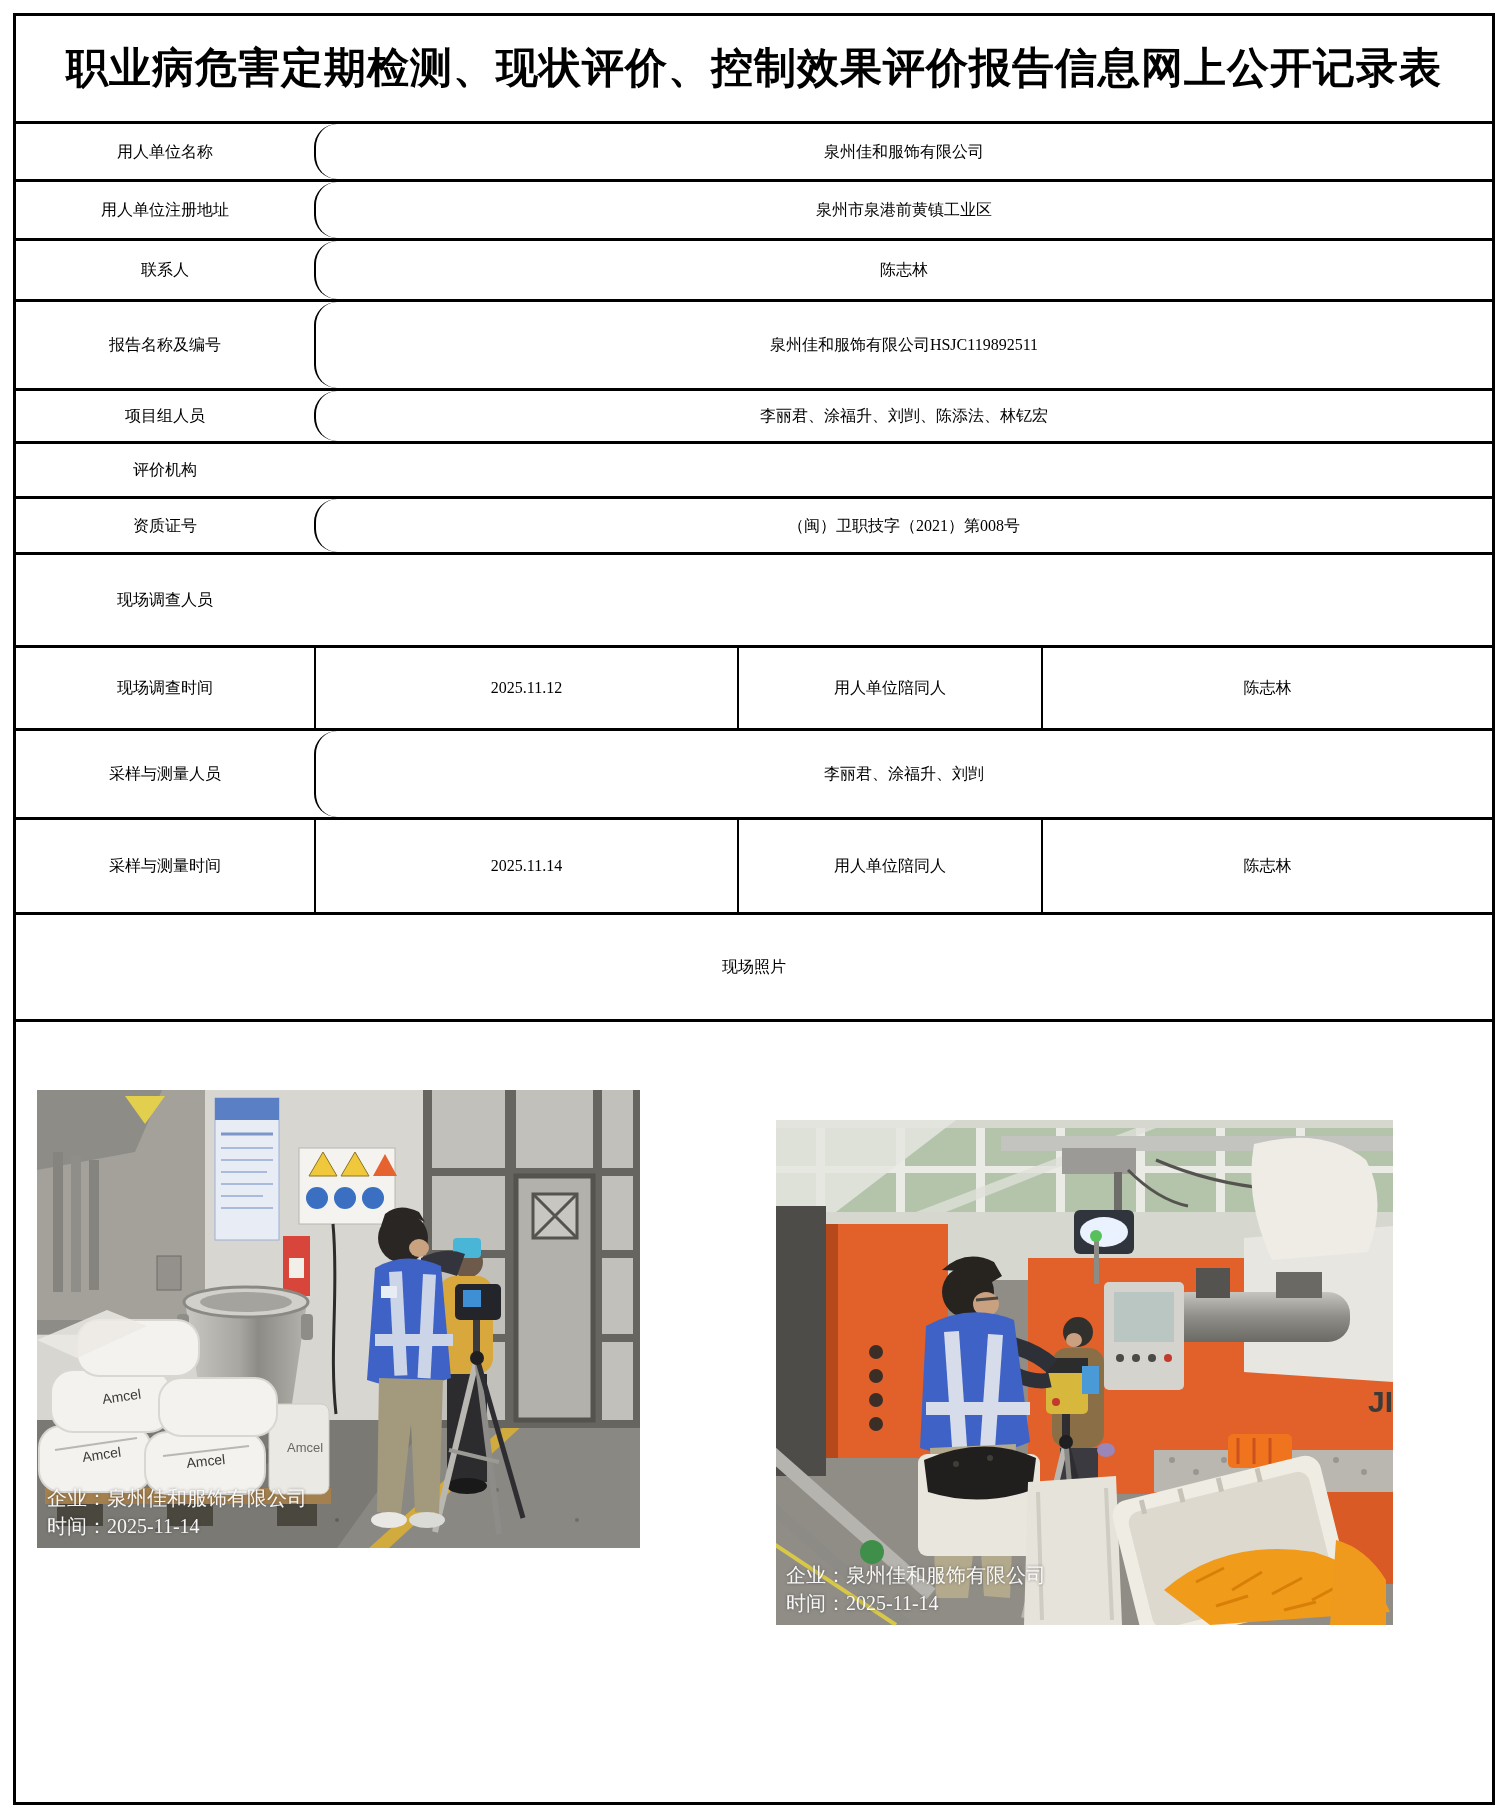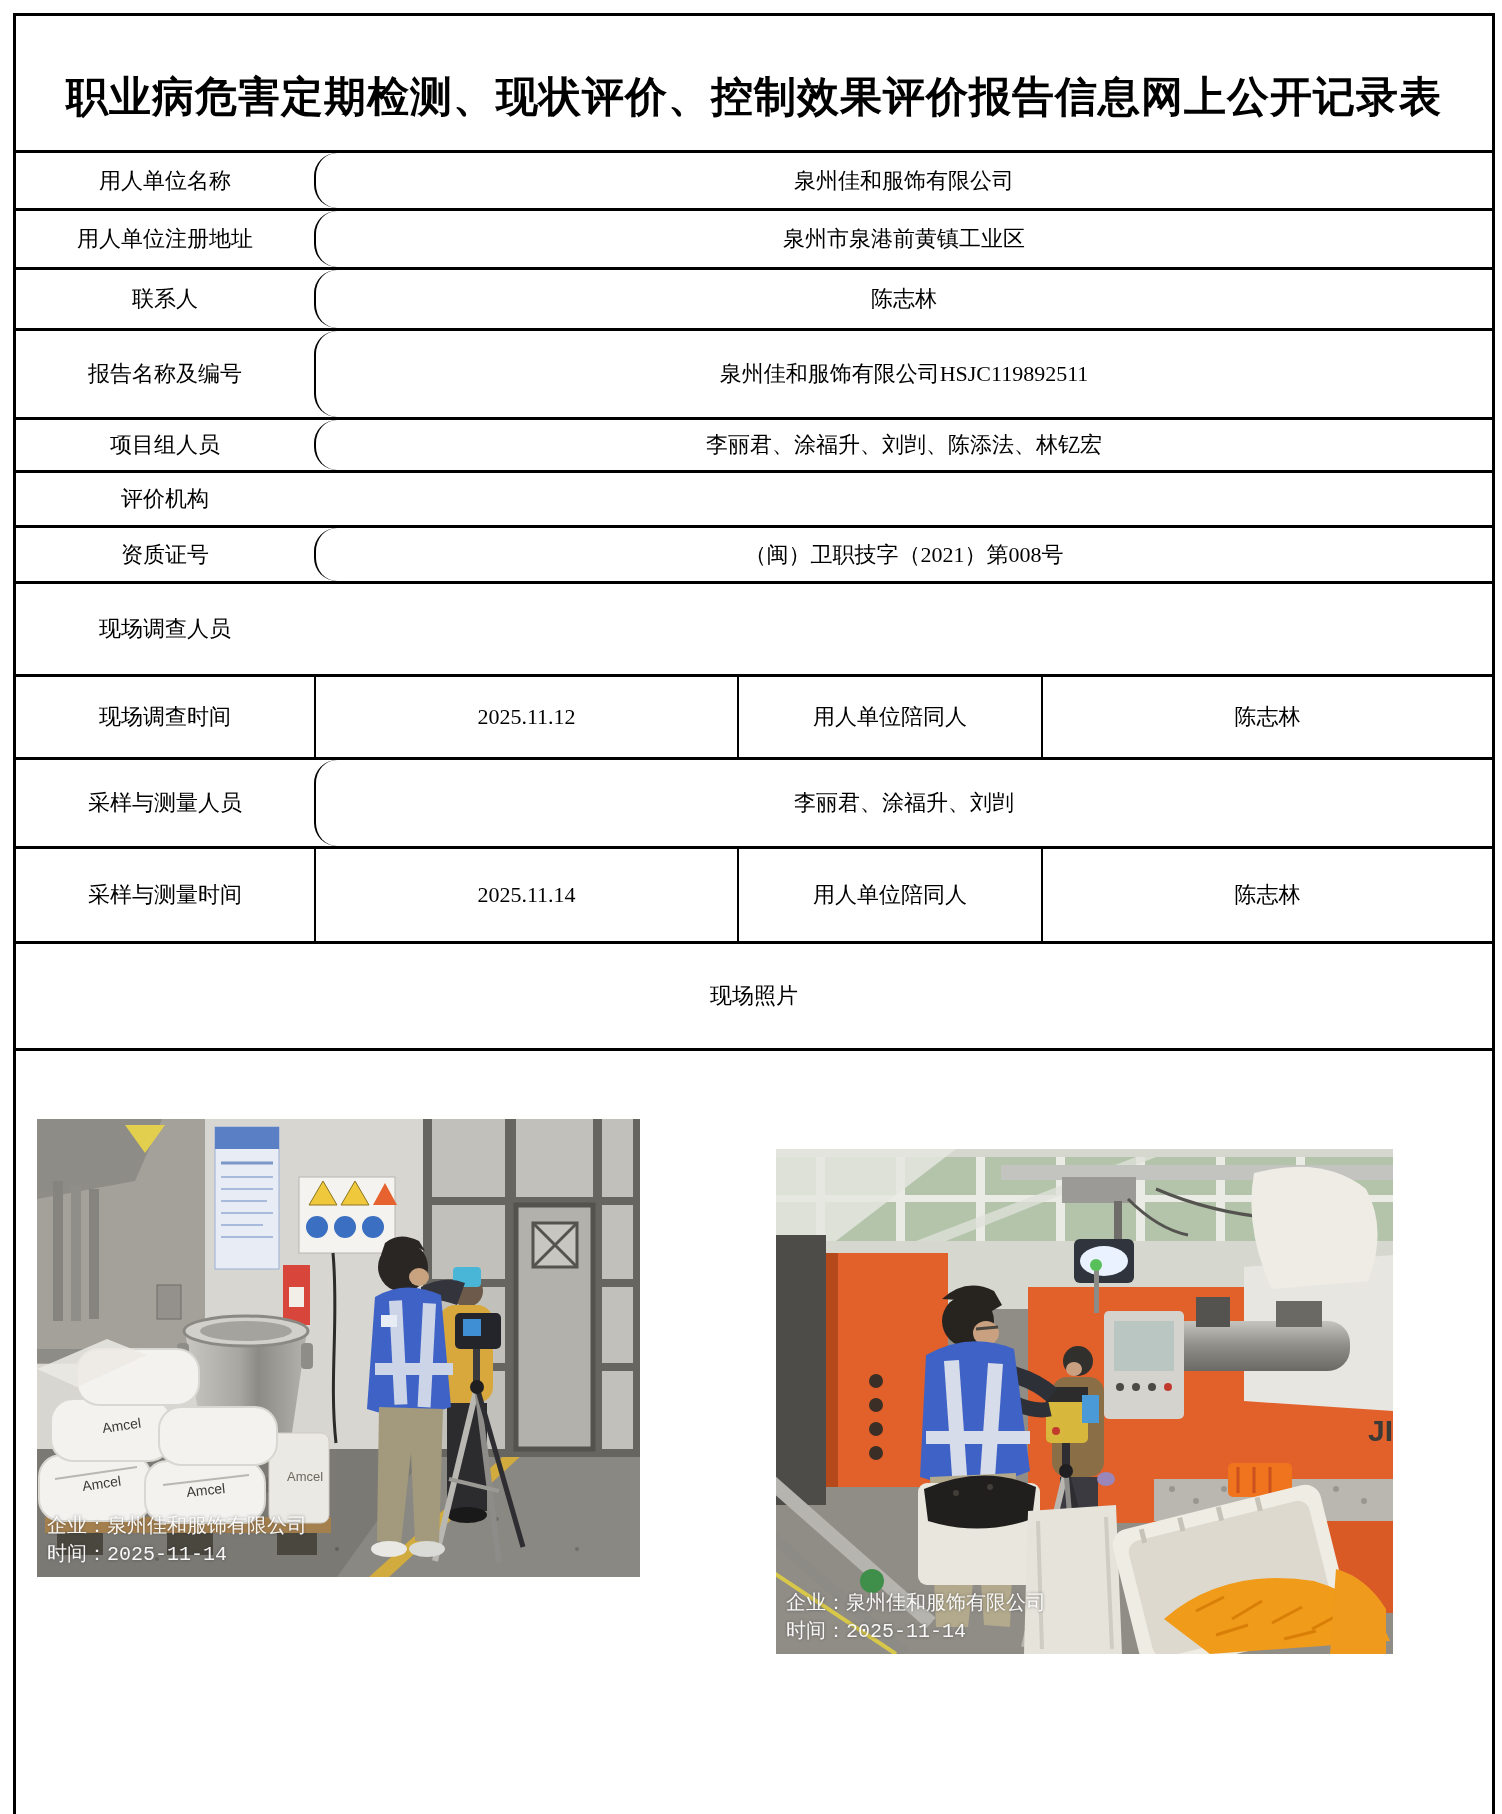--- a/index.html
+++ b/index.html
@@ -6,36 +6,36 @@
   .page{
     position:relative;width:1502px;height:1814px;background:#fff;overflow:hidden;
     font-family:"Liberation Serif","DejaVu Serif",serif;color:#000;
   }
   .sheet{
     position:absolute;left:13px;top:13px;width:1476px;border:3px solid #000;background:#fff;
   }
   .row{display:grid;grid-template-columns:298px 423px 304px 451px;border-top:3px solid #000;}
   .row.first{border-top:none;}
   .c{display:flex;align-items:center;justify-content:center;text-align:center;
-     font-size:22px;line-height:1.35;padding:2px 8px;box-sizing:border-box;}
+     font-size:16px;line-height:1.35;padding:2px 8px;box-sizing:border-box;}
   .c + .c{border-left:2px solid #000;}
   .span3{grid-column:2 / 5;border-radius:23px;}
   .full{grid-column:1 / 5;}
-  .title-row{height:105px;margin-top:29px;}
+  .title-row{height:105px;}
   .title-cell{font-size:42px;font-weight:bold;letter-spacing:1px;padding:0 14px;}
   .photo-area{position:relative;height:780px;display:block;}
   .photo{position:absolute;overflow:hidden;}
   .photo svg{display:block;width:100%;height:100%;}
   .photo1{left:21px;top:68px;width:603px;height:458px;}
   .photo2{left:760px;top:98px;width:617px;height:505px;}
   .wm{
     position:absolute;left:10px;bottom:8px;color:rgba(255,255,255,.95);
     font-size:20px;line-height:1.4;text-align:left;
     text-shadow:0 0 3px rgba(40,40,40,.55);
-    font-family:Liberation Mono, monospace;
+    font-family:Liberation Serif, serif;
     margin-top:23px;
   }
 </style>
 </head>
 <body>
 
 <div class="page">
   <div class="sheet">
 
     <div class="row first title-row">

